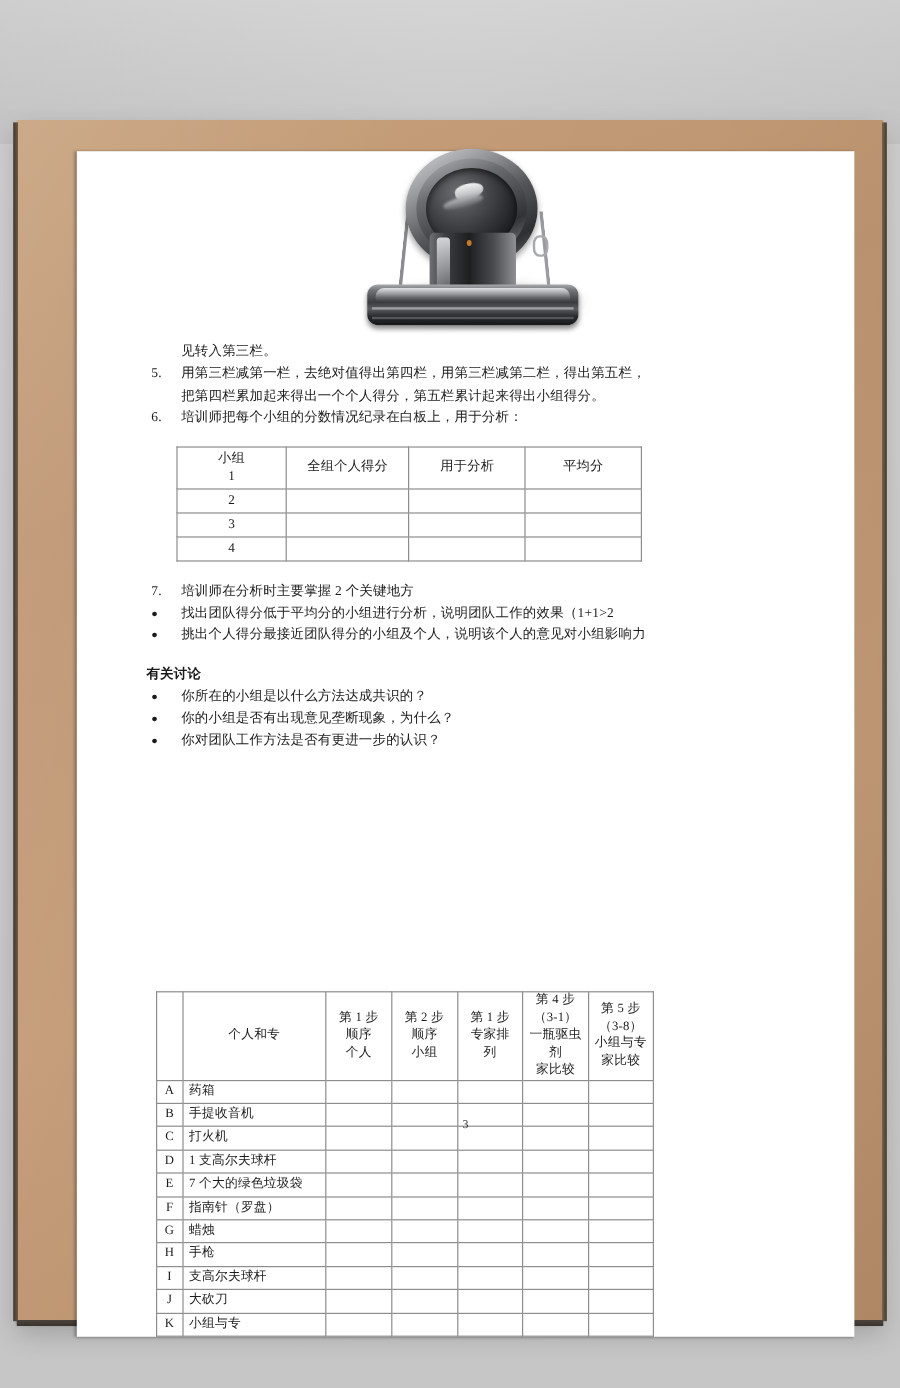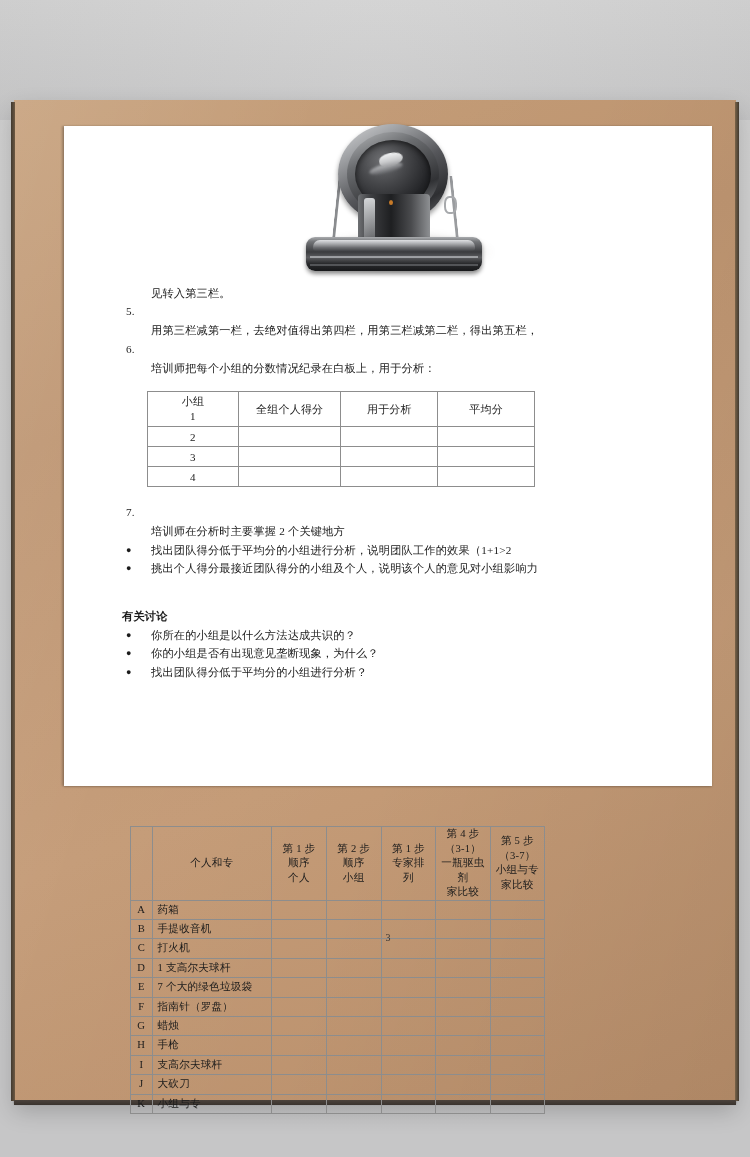--- a/index.html
+++ b/index.html
@@ -67,21 +67,21 @@
       rgba(0,0,0,0.06) 100%);
     pointer-events: none;
   }
 
   
   .paper {
     position: absolute;
     left: 50px;
     top: 26px;
     width: 648px;
-    height: 660px;
+    height: 988px;
     background: #ffffff;
     box-shadow:
       -2px 0 2px rgba(0,0,0,0.22),
       0 1px 2px rgba(0,0,0,0.18);
   }
   .paper-inner {
     position: absolute;
     left: 0; top: 0; right: 0; bottom: 0;
     padding: 0;
   }
@@ -278,40 +278,39 @@
   }
   .num-item .num {
     width: 29px;
     flex: 0 0 29px;
     text-align: left;
     padding-left: 4px;
     box-sizing: border-box;
   }
   .num-item .body {
     flex: 1 1 auto;
-    margin-top: 19px;
   }
   .bul-item {
     display: flex;
     margin-top: 0;
   }
   .bul-item .bul {
     width: 29px;
     flex: 0 0 29px;
     font-size: 9px;
     line-height: 18.4px;
     padding-left: 4px;
     box-sizing: border-box;
   }
   .bul-item .body {
     flex: 1 1 auto;
   }
   .section-head {
     font-weight: bold;
-    margin-top: 30px;
+    margin-top: 14px;
     margin-bottom: 0;
   }
 
   
   .score-table-wrap {
     margin-top: 14px;
     margin-left: 25px;
     width: 388px;
   }
   table.grid {
@@ -409,20 +408,21 @@
         <div class="doc">
 
           <div class="content cjk">
 
             <div class="lead-line">见转入第三栏。</div>
 
             <div class="num-item">
               <div class="num">5.</div>
               <div class="body">
                 <div>用第三栏减第一栏，去绝对值得出第四栏，用第三栏减第二栏，得出第五栏，</div>
+                <div>把第四栏累加起来得出一个个人得分，第五栏累计起来得出小组得分。</div>
               </div>
             </div>
 
             <div class="num-item">
               <div class="num">6.</div>
               <div class="body">
                 <div>培训师把每个小组的分数情况纪录在白板上，用于分析：</div>
               </div>
             </div>
 
@@ -487,21 +487,21 @@
             <div class="bul-item">
               <div class="bul">●</div>
               <div class="body">你所在的小组是以什么方法达成共识的？</div>
             </div>
             <div class="bul-item">
               <div class="bul">●</div>
               <div class="body">你的小组是否有出现意见垄断现象，为什么？</div>
             </div>
             <div class="bul-item">
               <div class="bul">●</div>
-              <div class="body">找出团队得分低于平均分的小组进行分析？</div>
+              <div class="body">你对团队工作方法是否有更进一步的认识？</div>
             </div>
 
             <div class="supplies-wrap">
               <table class="supplies">
                 <colgroup>
                   <col style="width:5.2%">
                   <col style="width:28.8%">
                   <col style="width:13.2%">
                   <col style="width:13.2%">
                   <col style="width:13.2%">
@@ -532,21 +532,21 @@
                       <span class="hline">列</span>
                     </td>
                     <td class="hcell">
                       <span class="hline">第 4 步</span>
                       <span class="hline">（3-1）</span>
                       <span class="hline">一瓶驱虫剂</span>
                       <span class="hline">家比较</span>
                     </td>
                     <td class="hcell">
                       <span class="hline">第 5 步</span>
-                      <span class="hline">（3-7）</span>
+                      <span class="hline">（3-8）</span>
                       <span class="hline">小组与专</span>
                       <span class="hline">家比较</span>
                     </td>
                   </tr>
 
                   <tr>
                     <td class="letter">A</td>
                     <td class="item">药箱</td>
                     <td></td>
                     <td></td>

